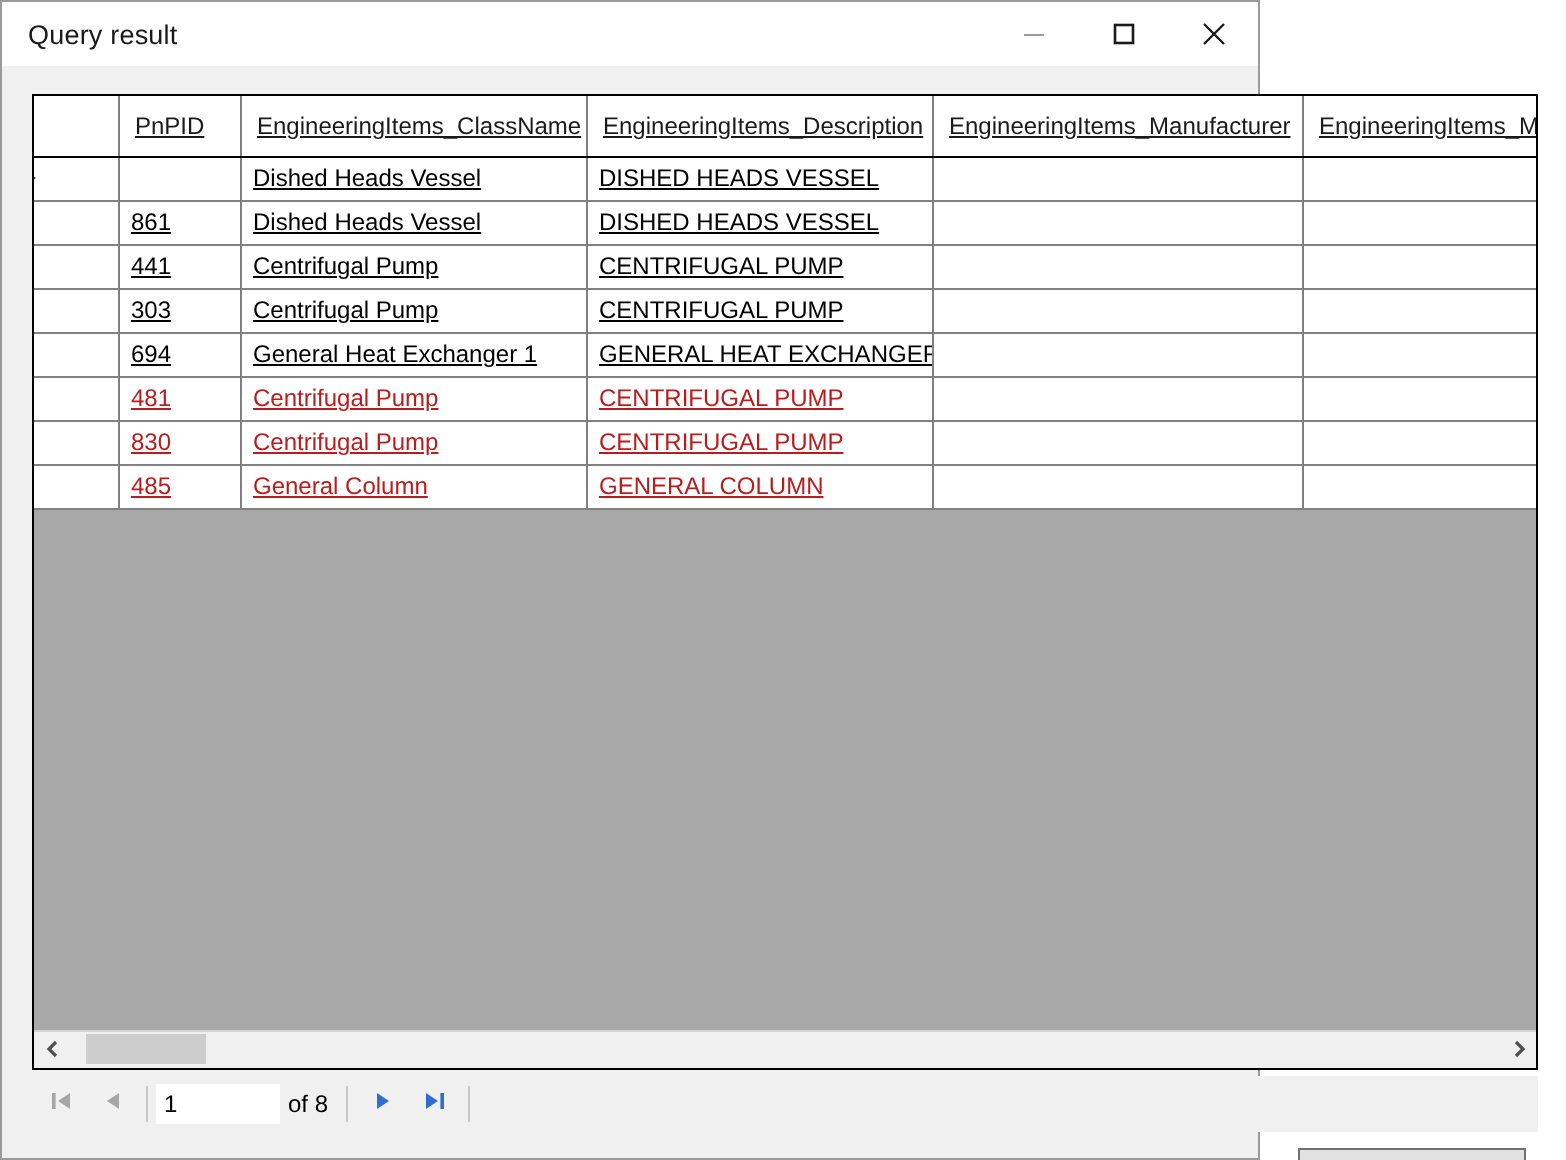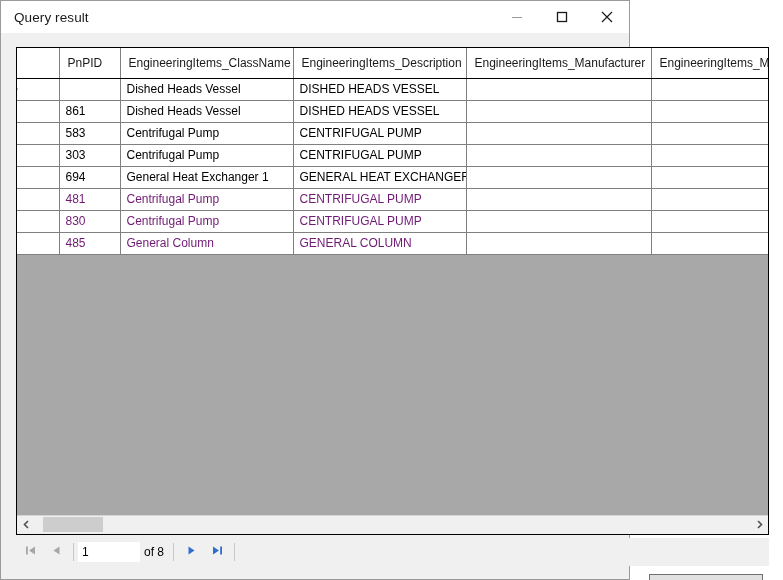--- a/index.html
+++ b/index.html
@@ -96,20 +96,21 @@
     padding: 0 6px;
     height: 22px;
     box-sizing: border-box;
     font-size: 12px;
     font-weight: normal;
     text-align: left;
     vertical-align: middle;
     white-space: nowrap;
     overflow: hidden;
     background: #ffffff;
+    text-decoration: underline;
   }
   table.grid thead th {
     height: 30px;
     border-bottom: 1px solid #000000;
     color: #1a1a1a;
     padding-left: 8px;
   }
   .col-rowhdr { width: 42px; }
   .col-pnpid  { width: 61px; }
   .col-class  { width: 173px; }
@@ -124,21 +125,21 @@
     position: relative;
   }
   .row-arrow {
     display: inline-block;
     width: 0; height: 0;
     border-left: 5px solid #404040;
     border-top: 4px solid transparent;
     border-bottom: 4px solid transparent;
     margin-left: -10px;
   }
-  tr.green td { color: #701a75; }
+  tr.green td { color: #b91c1c; }
   td.selected {
     background: #0a78d2;
     color: #ffffff;
   }
   td.pnpid { padding-left: 8px; }
 
   
   .hscroll {
     flex: 0 0 auto;
     height: 18px;
@@ -307,21 +308,21 @@
               <tr>
                 <td class="rowhdr"></td>
                 <td class="pnpid">861</td>
                 <td>Dished Heads Vessel</td>
                 <td>DISHED HEADS VESSEL</td>
                 <td></td>
                 <td></td>
               </tr>
               <tr>
                 <td class="rowhdr"></td>
-                <td class="pnpid">583</td>
+                <td class="pnpid">441</td>
                 <td>Centrifugal Pump</td>
                 <td>CENTRIFUGAL PUMP</td>
                 <td></td>
                 <td></td>
               </tr>
               <tr>
                 <td class="rowhdr"></td>
                 <td class="pnpid">303</td>
                 <td>Centrifugal Pump</td>
                 <td>CENTRIFUGAL PUMP</td>

